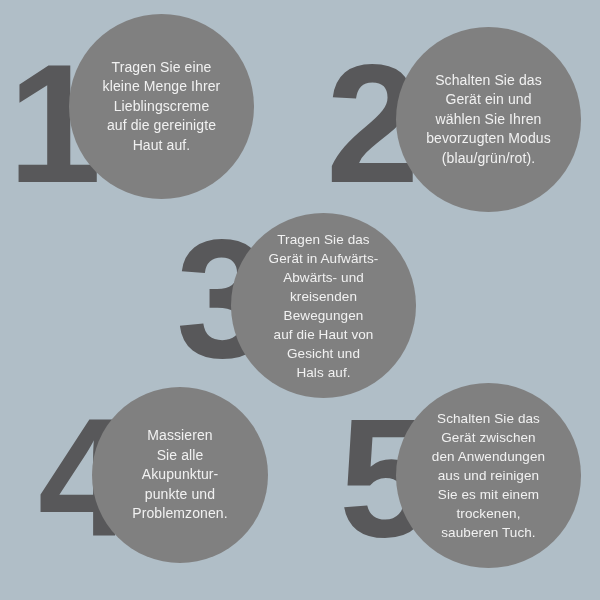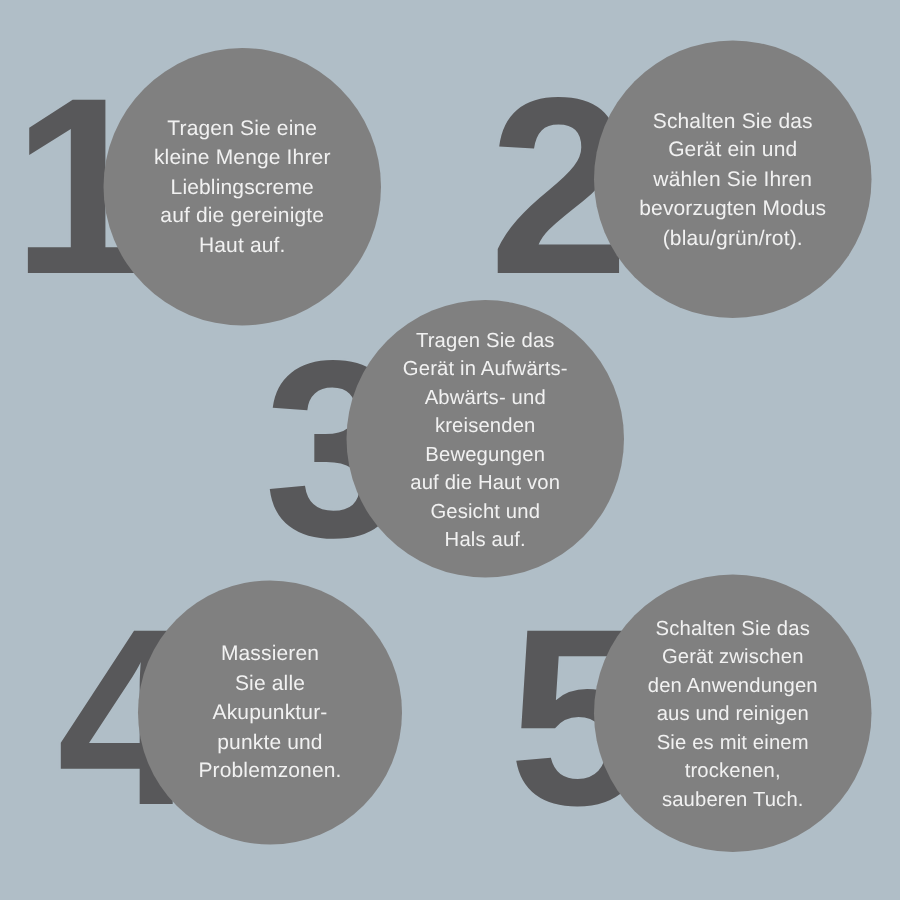--- a/index.html
+++ b/index.html
@@ -47,29 +47,29 @@
     font-family: "Liberation Sans", sans-serif;
     font-weight: 700;
     line-height: 1;
     -webkit-text-stroke: 3px #b0bec7;
     paint-order: stroke fill;
     text-stroke: 3px #b0bec7;
     user-select: none;
   }
 
   
-  #circle-1 { left: 69px;  top: 32px;  width: 185px; height: 185px; }
+  #circle-1 { left: 69px;  top: 14px;  width: 185px; height: 185px; }
   #number-1 { left: 8px;   top: 40px;  font-size: 168px; }
 
   
   #circle-2 { left: 396px; top: 27px;  width: 185px; height: 185px; }
   #number-2 { left: 326px; top: 40px;  font-size: 168px; }
 
   
-  #circle-3 { left: 231px; top: 200px; width: 185px; height: 185px; }
+  #circle-3 { left: 231px; top: 213px; width: 185px; height: 185px; }
   #number-3 { left: 176px; top: 215px; font-size: 168px; }
 
   
   #circle-4 { left: 92px; top: 387px; width: 176px; height: 176px; }
   #number-4 { left: 38px;  top: 394px; font-size: 168px; }
 
   
   #circle-5 { left: 396px; top: 383px; width: 185px; height: 185px; }
   #number-5 { left: 339px; top: 394px; font-size: 168px; }
 

